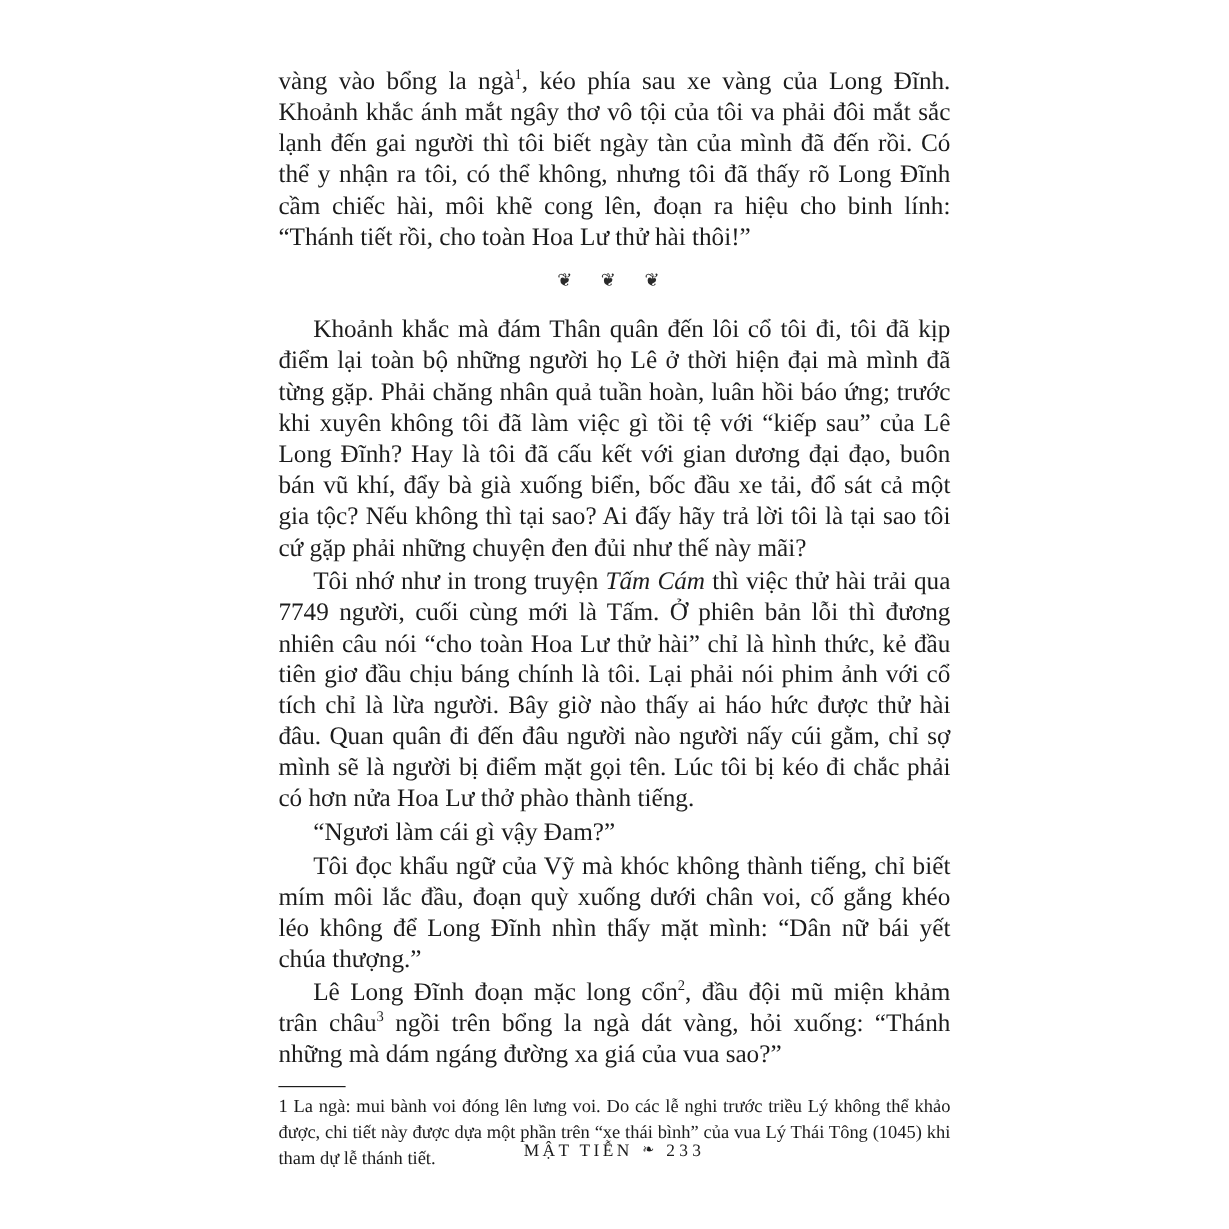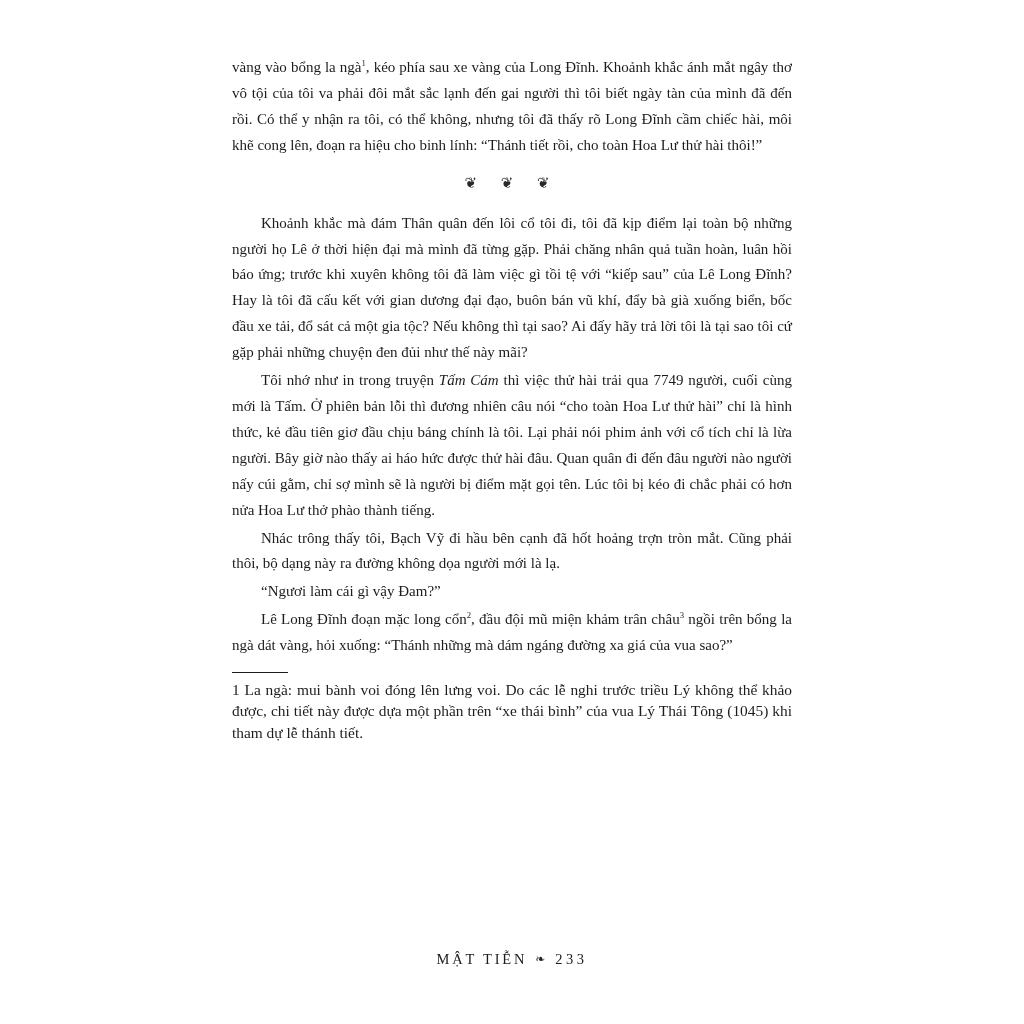--- a/index.html
+++ b/index.html
@@ -19,21 +19,21 @@
     color: #1c1c1c;
   }
   .column {
     position: absolute;
     left: 232px;
     top: 55px;
     width: 560px;
   }
   .body-text p {
     margin: 0;
-    font-size: 15px;
+    font-size: 21px;
     line-height: 25.9px;
     text-align: justify;
     text-justify: inter-word;
   }
   .body-text p + p {
     margin-top: 2px;
   }
   .body-text p.indent {
     text-indent: 29px;
   }
@@ -95,24 +95,24 @@
     <section class="body-text">
       <p><span>vàng vào bổng la ngà</span><sup class="fn-ref">1</sup><span>, kéo phía sau xe vàng của Long Đĩnh. Khoảnh khắc ánh mắt ngây thơ vô tội của tôi va phải đôi mắt sắc lạnh đến gai người thì tôi biết ngày tàn của mình đã đến rồi. Có thể y nhận ra tôi, có thể không, nhưng tôi đã thấy rõ Long Đĩnh cầm chiếc hài, môi khẽ cong lên, đoạn ra hiệu cho binh lính: “Thánh tiết rồi, cho toàn Hoa Lư thử hài thôi!”</span></p>
 
       <div class="scene-divider">❦ ❦ ❦</div>
 
 
       <p class="indent">Khoảnh khắc mà đám Thân quân đến lôi cổ tôi đi, tôi đã kịp điểm lại toàn bộ những người họ Lê ở thời hiện đại mà mình đã từng gặp. Phải chăng nhân quả tuần hoàn, luân hồi báo ứng; trước khi xuyên không tôi đã làm việc gì tồi tệ với “kiếp sau” của Lê Long Đĩnh? Hay là tôi đã cấu kết với gian dương đại đạo, buôn bán vũ khí, đẩy bà già xuống biển, bốc đầu xe tải, đổ sát cả một gia tộc? Nếu không thì tại sao? Ai đấy hãy trả lời tôi là tại sao tôi cứ gặp phải những chuyện đen đủi như thế này mãi?</p>
 
       <p class="indent"><span>Tôi nhớ như in trong truyện </span><span class="italic">Tấm Cám</span><span> thì việc thử hài trải qua 7749 người, cuối cùng mới là Tấm. Ở phiên bản lỗi thì đương nhiên câu nói “cho toàn Hoa Lư thử hài” chỉ là hình thức, kẻ đầu tiên giơ đầu chịu báng chính là tôi. Lại phải nói phim ảnh với cổ tích chỉ là lừa người. Bây giờ nào thấy ai háo hức được thử hài đâu. Quan quân đi đến đâu người nào người nấy cúi gằm, chỉ sợ mình sẽ là người bị điểm mặt gọi tên. Lúc tôi bị kéo đi chắc phải có hơn nửa Hoa Lư thở phào thành tiếng.</span></p>
 
-      <p class="indent">Nhác trông thấy tôi, Bạch Vỹ đi hầu bên cạnh đã hốt hoảng trợn tròn mắt. Cũng phải thôi, bộ dạng này ra đường không dọa người mới là lạ.</p>
 
       <p class="indent">“Ngươi làm cái gì vậy Đam?”</p>
 
+      <p class="indent">Tôi đọc khẩu ngữ của Vỹ mà khóc không thành tiếng, chỉ biết mím môi lắc đầu, đoạn quỳ xuống dưới chân voi, cố gắng khéo léo không để Long Đĩnh nhìn thấy mặt mình: “Dân nữ bái yết chúa thượng.”</p>
 
       <p class="indent"><span>Lê Long Đĩnh đoạn mặc long cổn</span><sup class="fn-ref">2</sup><span>, đầu đội mũ miện khảm trân châu</span><sup class="fn-ref">3</sup><span> ngồi trên bổng la ngà dát vàng, hỏi xuống: “Thánh những mà dám ngáng đường xa giá của vua sao?”</span></p>
     </section>
 
     <hr class="footnote-sep">
 
     <section class="footnotes">
       <p>1 La ngà: mui bành voi đóng lên lưng voi. Do các lễ nghi trước triều Lý không thể khảo được, chi tiết này được dựa một phần trên “xe thái bình” của vua Lý Thái Tông (1045) khi tham dự lễ thánh tiết.</p>
 
     </section>

